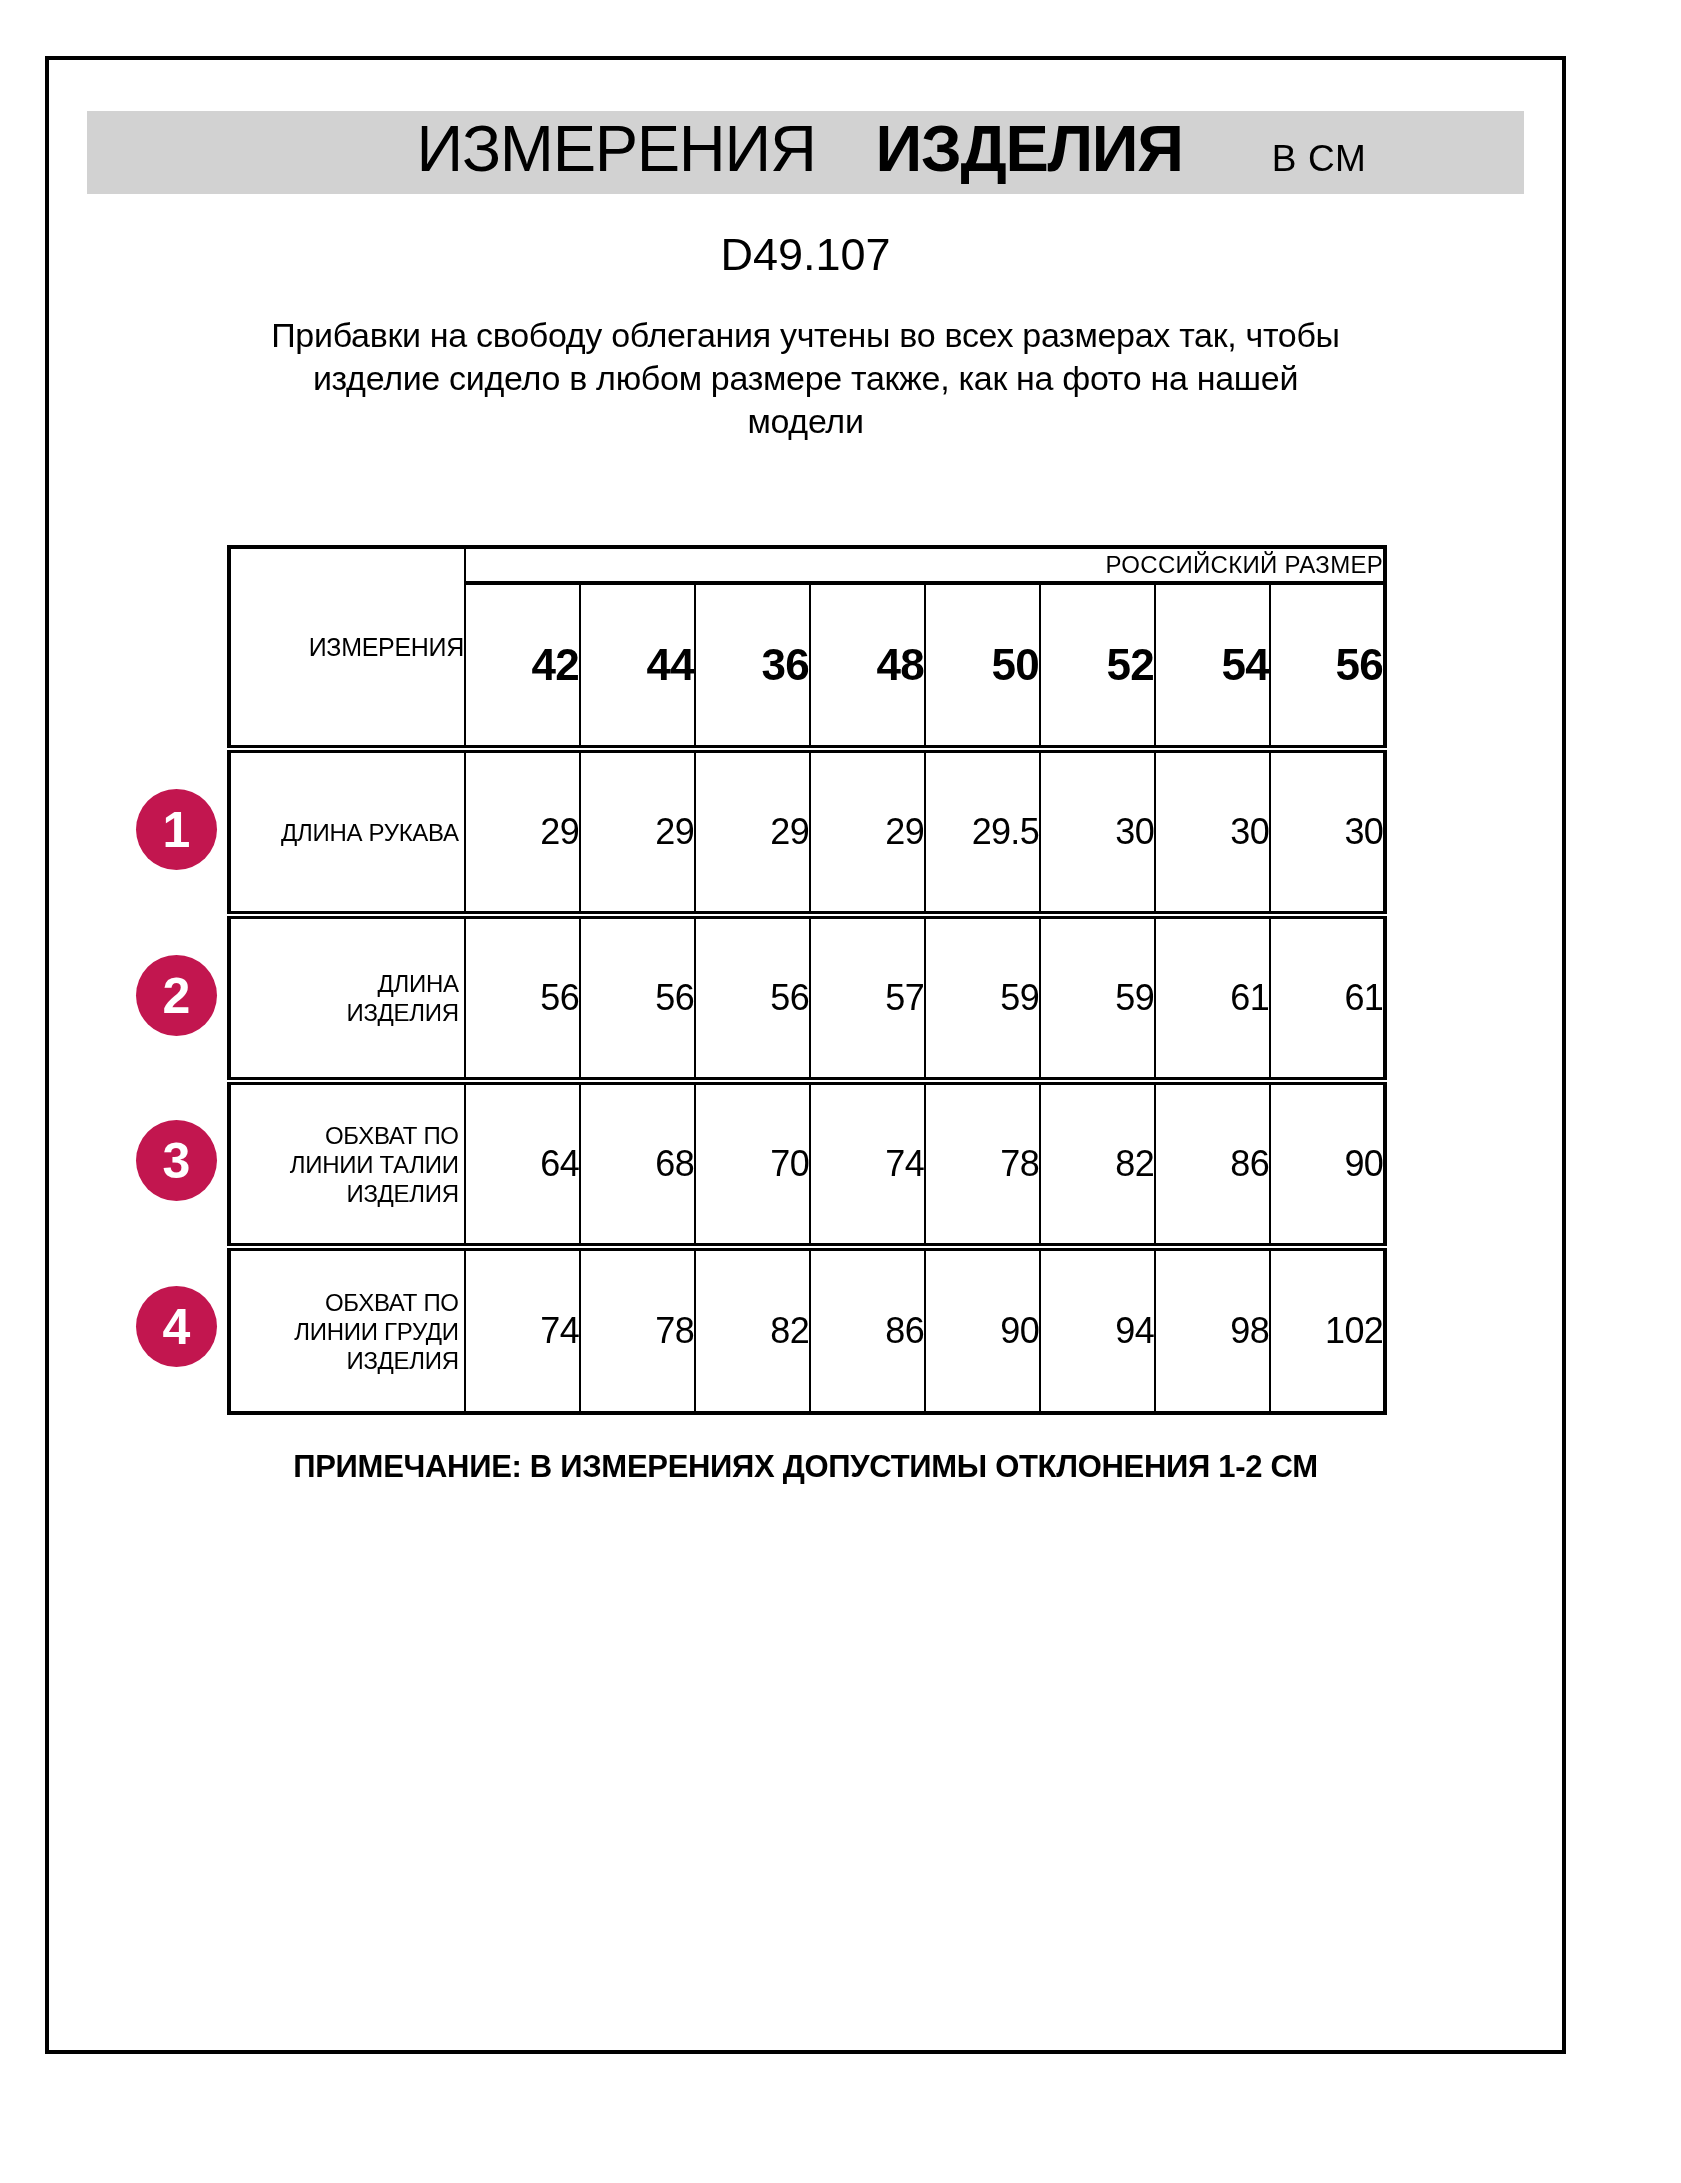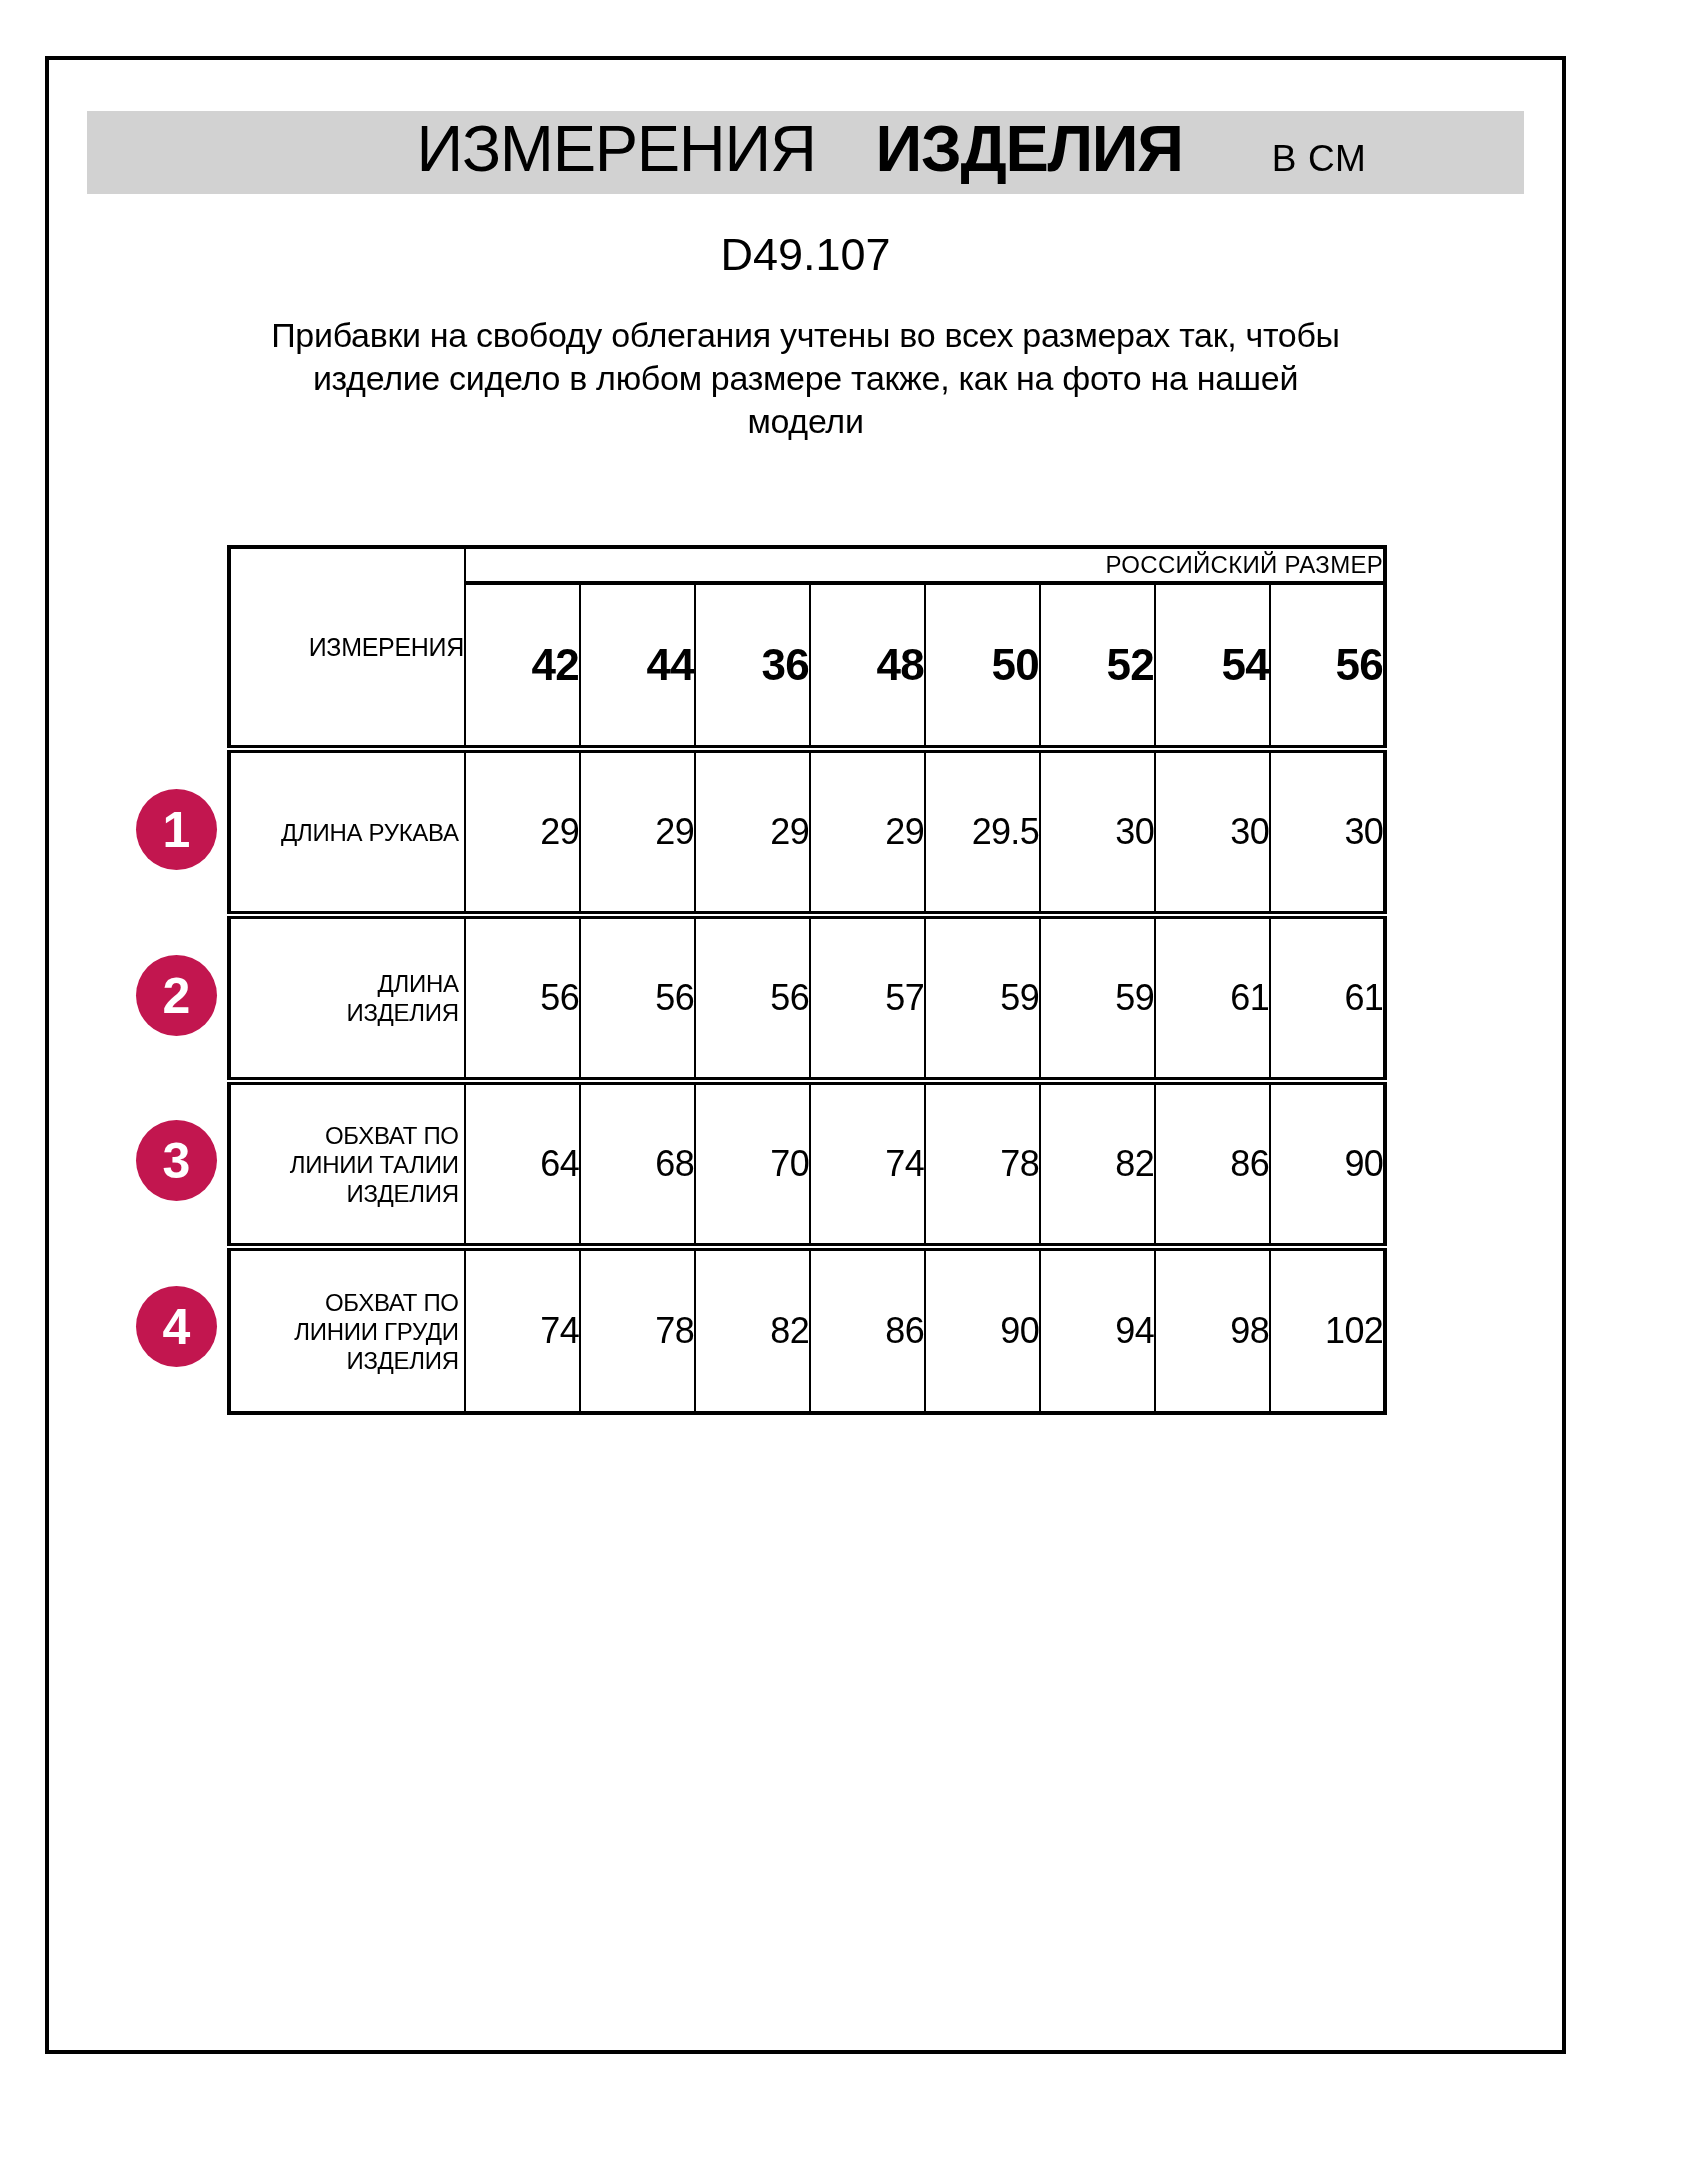--- a/index.html
+++ b/index.html
@@ -176,15 +176,16 @@
             <td class="value-cell">102</td>
           </tr>
         </tbody>
     </table>
   <div class="row-circle" style="top: 244px;">1</div>
       <div class="row-circle" style="top: 410px;">2</div>
       <div class="row-circle" style="top: 575px;">3</div>
       <div class="row-circle" style="top: 741px;">4</div>
     </div>
 
+  <div class="note">ПРИМЕЧАНИЕ: В ИЗМЕРЕНИЯХ ДОПУСТИМЫ ОТКЛОНЕНИЯ 1-2 СМ</div>
 
 </div>
 
 
 </body></html>

